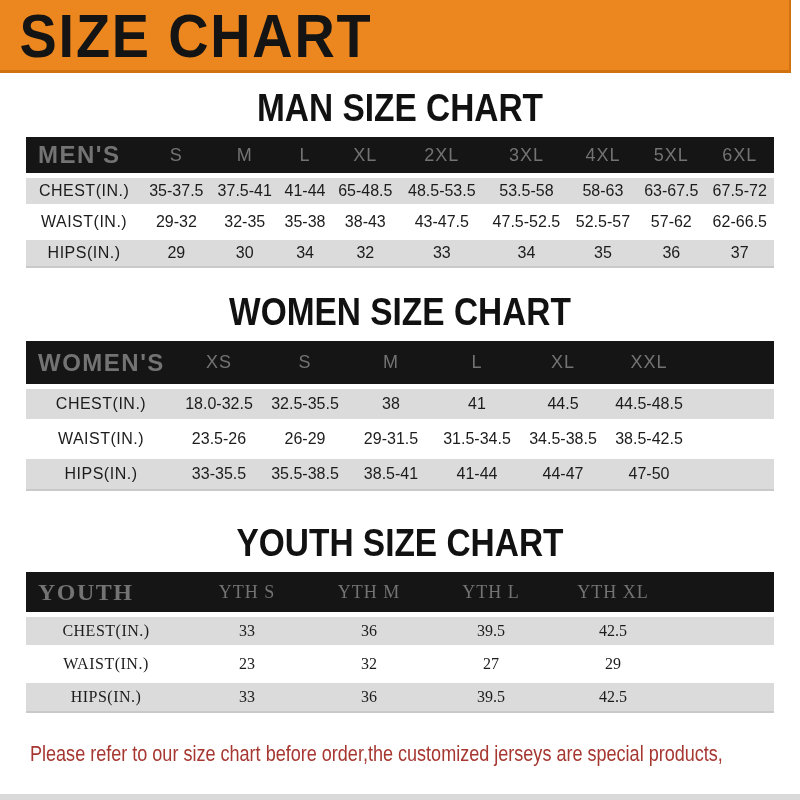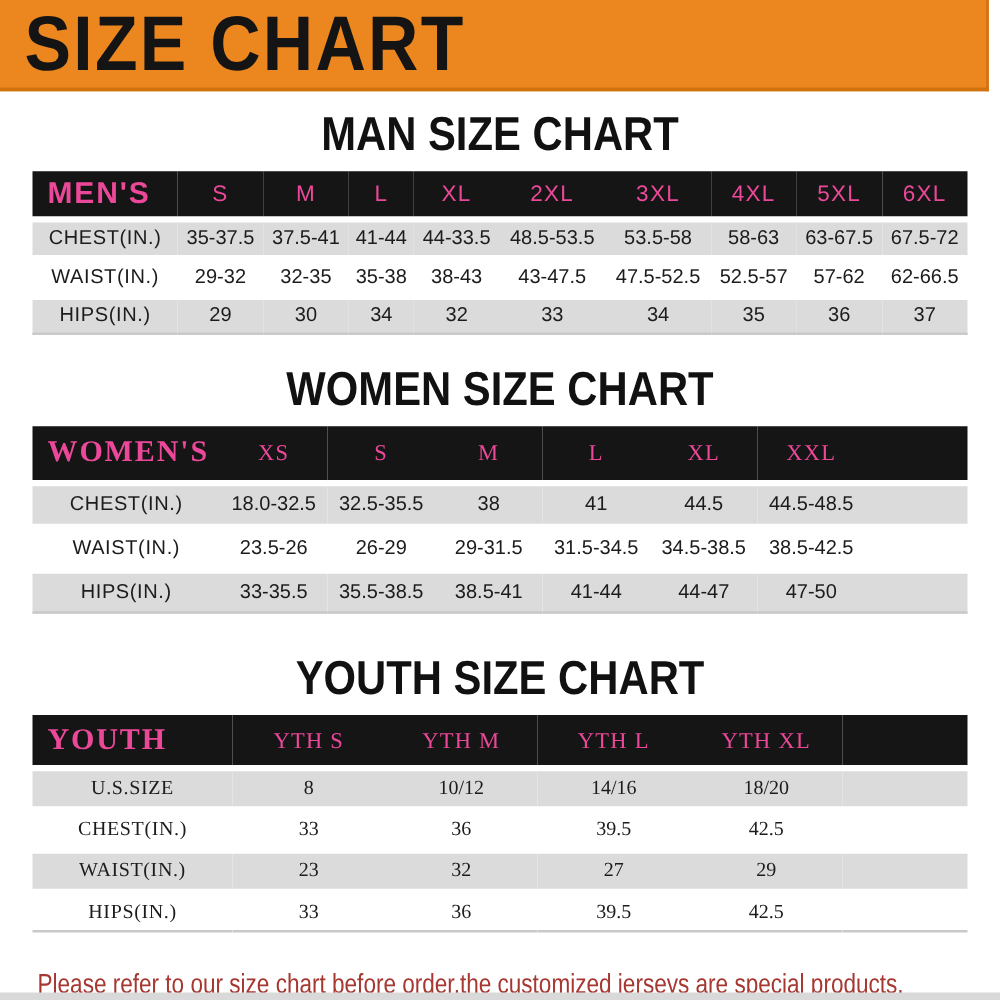--- a/index.html
+++ b/index.html
@@ -43,21 +43,21 @@
   .heading-youth{margin-top:26px;}
   
   .table-wrap{margin:2px 26px 0 26px;}
   table.size-table{
     width:100%;
     border-collapse:separate;
     border-spacing:0 5px;
   }
   table.size-table thead th{
     background:var(--header-bg,#151515);
-    color:#ec4899;
+    color:#737373;
     white-space:nowrap;
   }
   th.corner{
     text-align:left;
     padding-left:12px;
     font-size:24px;
     font-weight:bold;
     letter-spacing:1.5px;
   }
   th.size-col{
@@ -72,21 +72,21 @@
     color:#1c1c1c;
     white-space:nowrap;
   }
   td.row-label{font-size:16px;letter-spacing:0.5px;}
   tbody tr:nth-child(odd) td{background:var(--row-gray,#DBDBDB);}
   tbody tr:nth-child(even) td{background:#ffffff;}
   tbody tr:last-child td{border-bottom:2px solid #c9c9c9;}
   
   .men thead th{height:34px;}
   .men tbody td{height:24px;}
-  .women thead th{height:41px;font-family:Liberation Serif, serif;}
+  .women thead th{height:41px;}
   .women tbody td{height:28px;}
   .youth thead th{height:38px;}
   .youth tbody td{height:26px;}
   
   .footer{
     margin:20px 0 0 30px;
     color:var(--footer-red,#A63731);
   }
   .footer-line{
     font-size:22px;
@@ -124,21 +124,21 @@
             <th class="size-col">5XL</th>
             <th class="size-col">6XL</th>
           </tr>
         </thead>
         <tbody>
           <tr>
             <td class="row-label">CHEST(IN.)</td>
             <td>35-37.5</td>
             <td>37.5-41</td>
             <td>41-44</td>
-            <td>44-33.5</td>
+            <td>65-48.5</td>
             <td>48.5-53.5</td>
             <td>53.5-58</td>
             <td>58-63</td>
             <td>63-67.5</td>
             <td>67.5-72</td>
           </tr>
           <tr>
             <td class="row-label">WAIST(IN.)</td>
             <td>29-32</td>
             <td>32-35</td>
@@ -246,28 +246,20 @@
             <th class="corner">YOUTH</th>
             <th class="size-col">YTH S</th>
             <th class="size-col">YTH M</th>
             <th class="size-col">YTH L</th>
             <th class="size-col">YTH XL</th>
             <th class="size-col"></th>
           </tr>
         </thead>
         <tbody>
           <tr>
-            <td class="row-label">U.S.SIZE</td>
-            <td>8</td>
-            <td>10/12</td>
-            <td>14/16</td>
-            <td>18/20</td>
-            <td></td>
-          </tr>
-          <tr>
             <td class="row-label">CHEST(IN.)</td>
             <td>33</td>
             <td>36</td>
             <td>39.5</td>
             <td>42.5</td>
             <td></td>
           </tr>
           <tr>
             <td class="row-label">WAIST(IN.)</td>
             <td>23</td>

